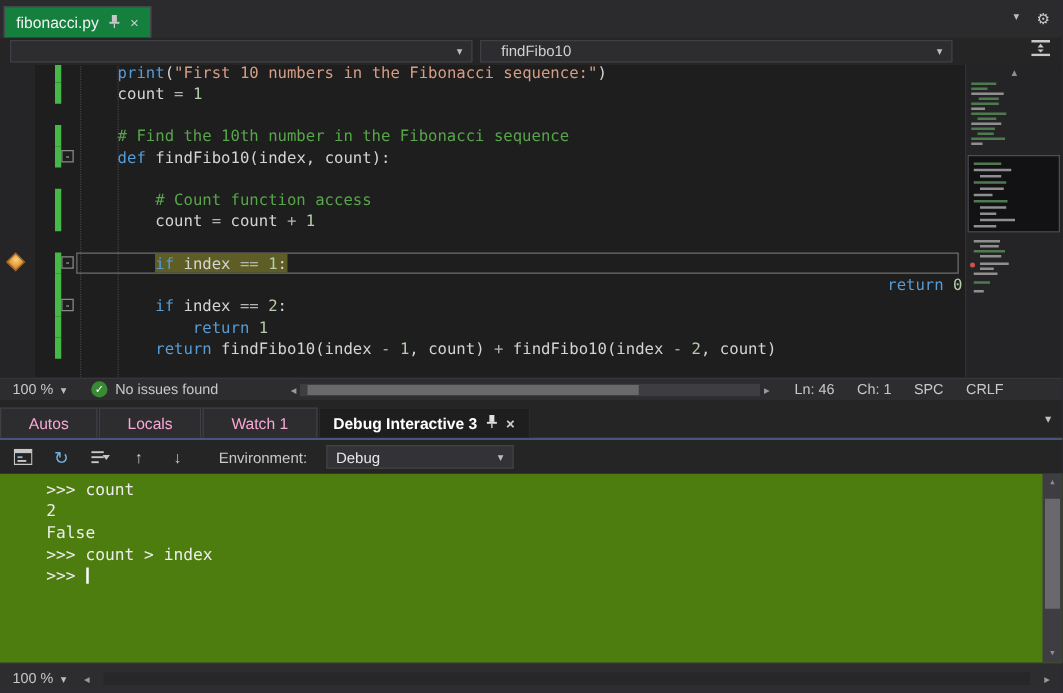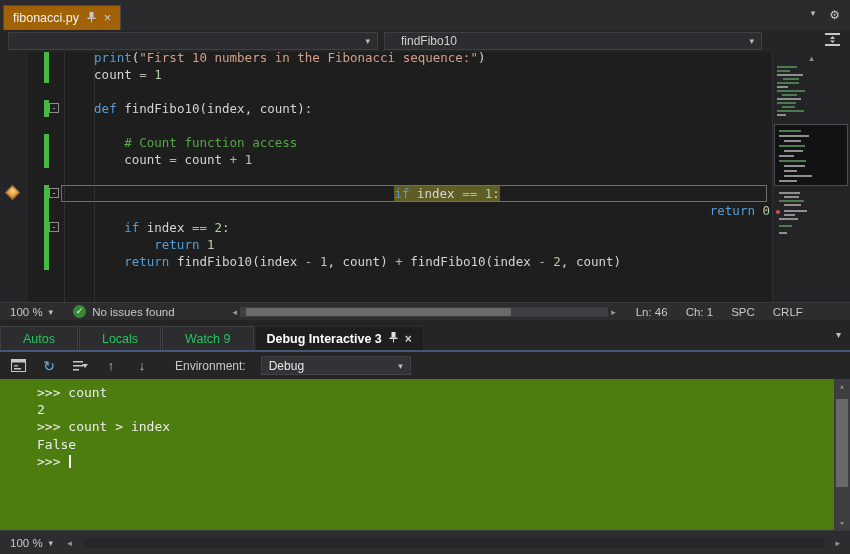--- a/index.html
+++ b/index.html
@@ -2,21 +2,21 @@
 <html><head>
 <meta charset="utf-8">
 <style>
   *{margin:0;padding:0;box-sizing:border-box}
   html,body{width:850px;height:554px;overflow:hidden;background:#2d2d30;font-family:"Liberation Sans",sans-serif}
   .app{width:850px;height:554px;display:flex;flex-direction:column;background:#2d2d30}
 
   
   .titlebar{height:30px;background:#2b2b2e;position:relative;display:flex;align-items:flex-end}
   .doc-tab{margin-left:3px;height:25px;display:flex;align-items:center;gap:8px;padding:12px 9px;
-           background:#a16207;border:1px solid #47474d;border-bottom:none;color:#f2f2f2;font-size:12.5px}
+           background:#15803d;border:1px solid #47474d;border-bottom:none;color:#f2f2f2;font-size:12.5px}
   .tab-close{color:#cfcfcf;font-size:12px;cursor:default}
   .titlebar-right{position:absolute;right:10px;top:8px;display:flex;gap:14px;color:#c8c8c8;font-size:12px}
 
   
   .navbar{height:22px;background:#252526;display:flex;align-items:center;padding:0 8px;gap:6px}
   .dropdown{height:18px;background:#2d2d30;border:1px solid #3f3f46;display:flex;align-items:center;
             justify-content:space-between;padding:0 7px;font-size:12px;color:#d0d0d0}
   .dd-scope{width:370px}
   .dd-member{width:378px;padding-left:16px}
   .dd-chev{color:#bdbdbd;font-size:9px;margin-left:8px}
@@ -57,21 +57,21 @@
   .issues{display:flex;align-items:center;gap:6px;margin-left:20px}
   .check-circle{width:13px;height:13px;border-radius:50%;background:#388a34;color:#fff;font-size:9px;line-height:13px;text-align:center}
   .hs-left{margin-left:58px;font-size:9px;color:#9a9a9a}
   .htrack{flex:1;max-width:368px;height:10px;background:#3e3e42;margin:0 3px;position:relative}
   .hthumb{position:absolute;left:6px;width:72%;top:1px;bottom:1px;background:#696969}
   .hs-right{font-size:9px;color:#9a9a9a}
   .pos-group{display:flex;align-items:center;gap:18px;margin-left:20px;margin-right:2px}
 
   
   .panel-tabs{height:30px;background:#252526;display:flex;align-items:flex-end;position:relative;flex:none}
-  .panel-tab{height:24px;display:flex;align-items:center;gap:7px;padding:0 22px;font-size:12.5px;color:#22c55e;
+  .panel-tab{height:24px;display:flex;align-items:center;gap:7px;padding:0 22px;font-size:12.5px;color:#f9a8d4;
              background:#2d2d30;border:1px solid #3f3f46;border-bottom:none;margin-right:1px}
   .panel-tab.active{background:#1e1e1e;color:#ffffff;font-weight:bold;border-color:#2a2a2e;padding:0 11px}
   .panel-menu-chev{position:absolute;right:9px;top:9px;color:#c0c0c0;font-size:10px}
   .accent-line{height:2px;background:#44557e;flex:none}
 
   .panel-toolbar{height:27px;background:#252526;display:flex;align-items:center;padding:0 10px;gap:15px;
                  font-size:12px;color:#c8c8c8;flex:none}
   .tool-icon{display:flex;align-items:center;justify-content:center;width:16px;height:16px}
   .reset-glyph{color:#6cb2e0;font-size:14px;line-height:14px}
   .arrow-glyph{font-size:13px;color:#c8c8c8}
@@ -140,26 +140,27 @@
   </div>
 
   <div class="editor">
     <div class="glyph-margin"></div>
     <div class="code-lines">
       <div class="indent-guide g1"></div>
       <div class="indent-guide g2"></div>
     <div class="code-line"><div class="change-bar"></div><div class="code-text" style="padding-left: calc(4ch + 64px);"><span class="tk-k">print</span><span class="tk-d">(</span><span class="tk-s">"First 10 numbers in the Fibonacci sequence:"</span><span class="tk-d">)</span></div></div>
         <div class="code-line"><div class="change-bar"></div><div class="code-text" style="padding-left: calc(4ch + 64px);"><span class="tk-d">count</span><span class="tk-o"> = </span><span class="tk-n">1</span></div></div>
         <div class="code-line"><div class="code-text" style="padding-left: calc(0ch + 64px);"></div></div>
+        <div class="code-line"><div class="change-bar"></div><div class="code-text" style="padding-left: calc(4ch + 64px);"><span class="tk-c"># Find the 10th number in the Fibonacci sequence</span></div></div>
         <div class="code-line"><div class="change-bar"></div><div class="fold-box"></div><div class="code-text" style="padding-left: calc(4ch + 64px);"><span class="tk-k">def </span><span class="tk-d">findFibo10</span><span class="tk-d">(</span><span class="tk-d">index</span><span class="tk-d">, </span><span class="tk-d">count</span><span class="tk-d">):</span></div></div>
         <div class="code-line"><div class="code-text" style="padding-left: calc(0ch + 64px);"></div></div>
         <div class="code-line"><div class="change-bar"></div><div class="code-text" style="padding-left: calc(8ch + 64px);"><span class="tk-c"># Count function access</span></div></div>
         <div class="code-line"><div class="change-bar"></div><div class="code-text" style="padding-left: calc(8ch + 64px);"><span class="tk-d">count</span><span class="tk-o"> = </span><span class="tk-d">count</span><span class="tk-o"> + </span><span class="tk-n">1</span></div></div>
         <div class="code-line"><div class="code-text" style="padding-left: calc(0ch + 64px);"></div></div>
-        <div class="code-line current"><div class="change-bar"></div><div class="bp-diamond"></div><div class="fold-box"></div><div class="code-text" style="padding-left: calc(8ch + 64px); text-align: center;"><span class="stmt-hl"><span class="tk-k">if </span><span class="tk-d">index</span><span class="tk-o"> == </span><span class="tk-n">1</span><span class="tk-d">:</span></span></div></div>
+        <div class="code-line current"><div class="change-bar"></div><div class="bp-diamond"></div><div class="fold-box"></div><div class="code-text" style="padding-left: calc(8ch + 64px);"><span class="stmt-hl"><span class="tk-k">if </span><span class="tk-d">index</span><span class="tk-o"> == </span><span class="tk-n">1</span><span class="tk-d">:</span></span></div></div>
         <div class="code-line"><div class="change-bar"></div><div class="code-text" style="padding-left: calc(12ch + 64px); text-align: right;"><span class="tk-k">return </span><span class="tk-n">0</span></div></div>
         <div class="code-line"><div class="change-bar"></div><div class="fold-box"></div><div class="code-text" style="padding-left: calc(8ch + 64px);"><span class="tk-k">if </span><span class="tk-d">index</span><span class="tk-o"> == </span><span class="tk-n">2</span><span class="tk-d">:</span></div></div>
         <div class="code-line"><div class="change-bar"></div><div class="code-text" style="padding-left: calc(12ch + 64px);"><span class="tk-k">return </span><span class="tk-n">1</span></div></div>
         <div class="code-line"><div class="change-bar"></div><div class="code-text" style="padding-left: calc(8ch + 64px);"><span class="tk-k">return </span><span class="tk-d">findFibo10</span><span class="tk-d">(</span><span class="tk-d">index</span><span class="tk-o"> - </span><span class="tk-n">1</span><span class="tk-d">, </span><span class="tk-d">count</span><span class="tk-d">) </span><span class="tk-o">+ </span><span class="tk-d">findFibo10</span><span class="tk-d">(</span><span class="tk-d">index</span><span class="tk-o"> - </span><span class="tk-n">2</span><span class="tk-d">, </span><span class="tk-d">count</span><span class="tk-d">)</span></div></div>
         <div class="code-line"><div class="code-text" style="padding-left: calc(0ch + 64px);"></div></div>
       </div>
     <div class="minimap">
       <div class="mm-arrow">▴</div>
       <div class="mm-viewport"></div>
     <div class="mm-dash mm-g" style="top: 14px; left: 4px; width: 20px;"></div>
@@ -222,21 +223,21 @@
   </div>
 
   <div class="panel-tabs">
     <div class="panel-tab">
         <span class="tab-label">Autos</span>
       </div>
       <div class="panel-tab">
         <span class="tab-label">Locals</span>
       </div>
       <div class="panel-tab">
-        <span class="tab-label">Watch 9</span>
+        <span class="tab-label">Watch 1</span>
       </div>
       <div class="panel-tab active">
         <span class="tab-label">Debug Interactive 3</span>
         <span class="tab-pin"><svg width="9" height="12" viewBox="0 0 9 12">
             <rect x="2.5" y="1" width="4" height="5.5" fill="#e0e0e0"></rect>
             <rect x="0.5" y="6.5" width="8" height="1.5" fill="#e0e0e0"></rect>
             <rect x="4" y="8" width="1" height="3.5" fill="#e0e0e0"></rect>
           </svg></span>
         <span class="tab-close">×</span>
       </div>
@@ -265,21 +266,21 @@
     <span class="tool-icon arrow-glyph">↑</span>
     <span class="tool-icon arrow-glyph">↓</span>
     <span class="env-label">Environment:</span>
     <div class="env-dropdown">
       <span>Debug</span>
       <span class="dd-chev">▾</span>
     </div>
   </div>
 
   <div class="console">
-    <div class="console-output"><div class="console-line">&gt;&gt;&gt; count</div><div class="console-line">2</div><div class="console-line">&gt;&gt;&gt; count &gt; index</div><div class="console-line">False</div><div class="console-line">&gt;&gt;&gt; <span class="caret"></span></div></div>
+    <div class="console-output"><div class="console-line">&gt;&gt;&gt; count</div><div class="console-line">2</div><div class="console-line">False</div><div class="console-line">&gt;&gt;&gt; count &gt; index</div><div class="console-line">&gt;&gt;&gt; <span class="caret"></span></div></div>
     <div class="vscroll">
       <div class="vs-arrow vs-up">▴</div>
       <div class="vthumb"></div>
       <div class="vs-arrow vs-down">▾</div>
     </div>
   </div>
 
   <div class="panel-status">
     <div class="zoom-group">
       <span>100 %</span>

